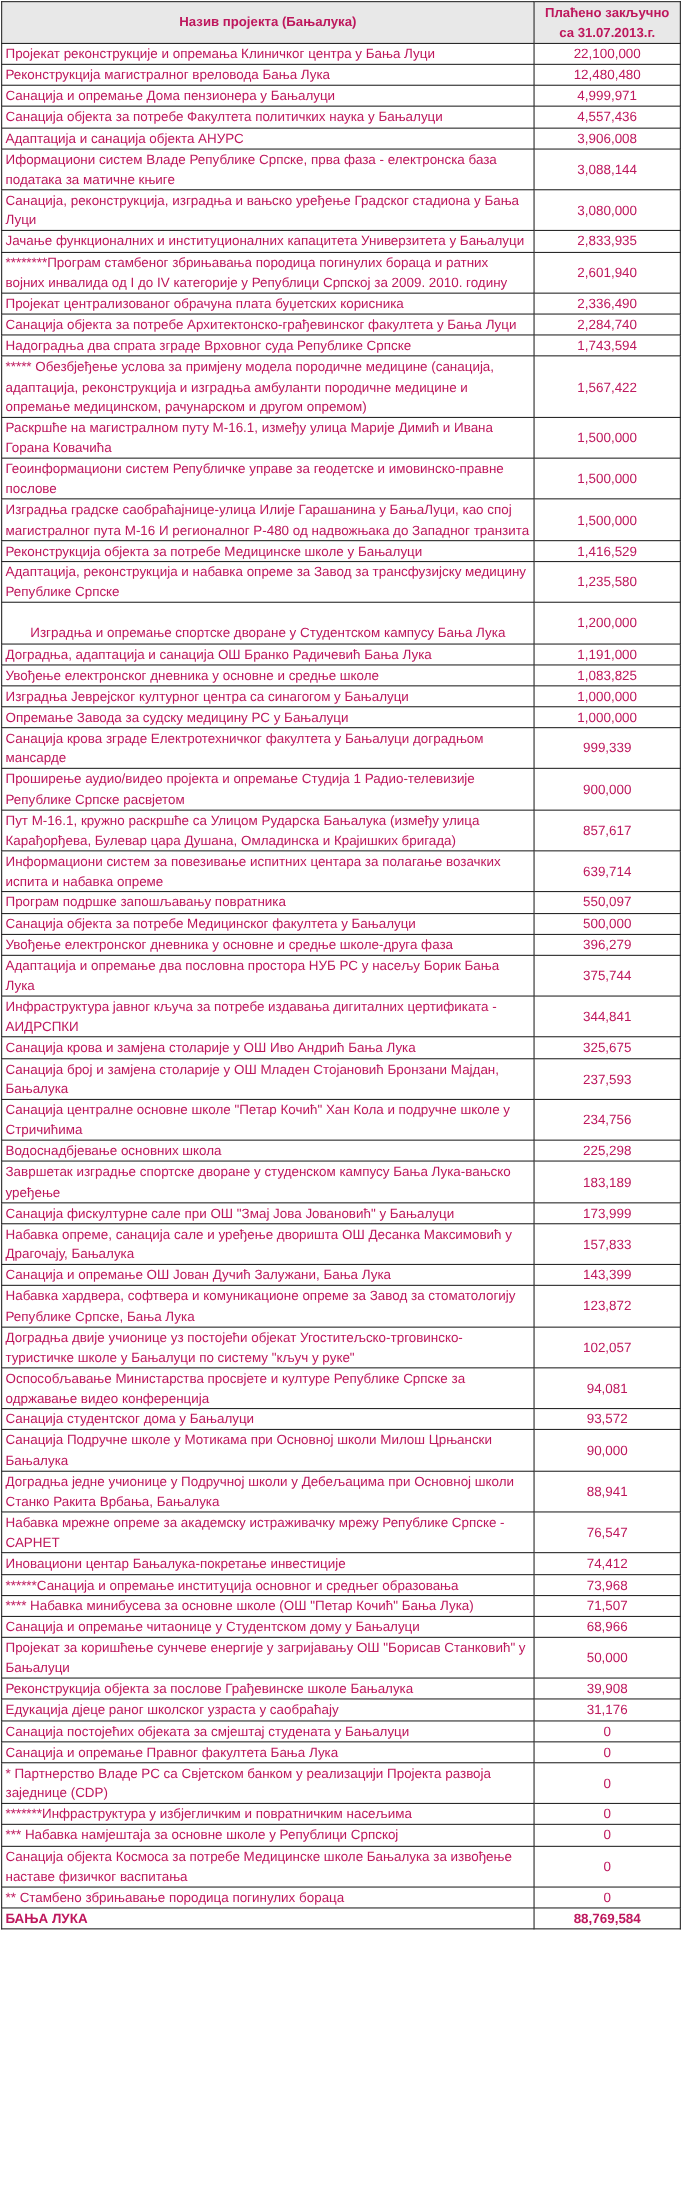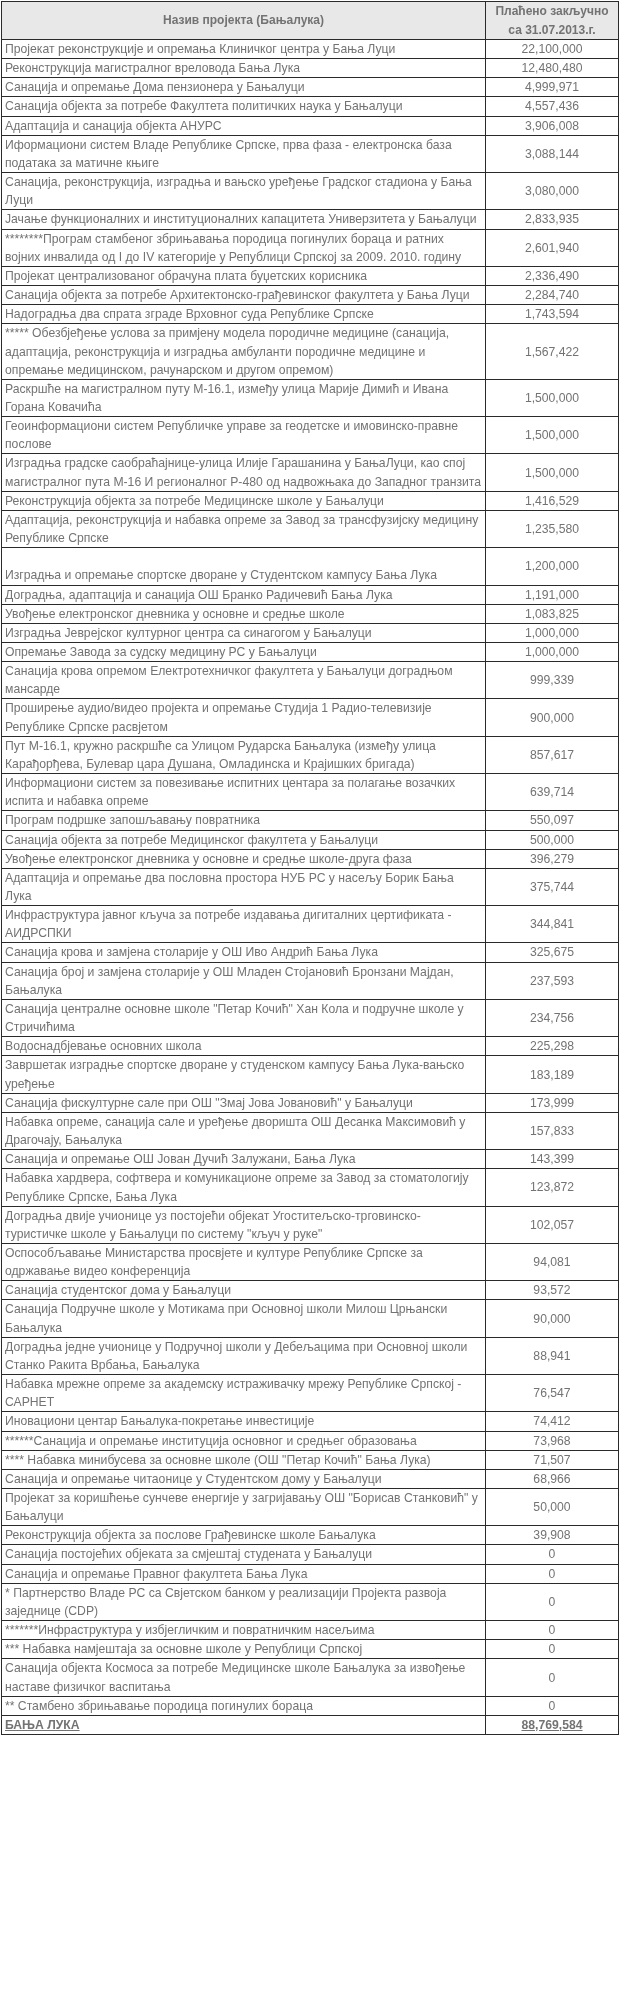--- a/index.html
+++ b/index.html
@@ -4,43 +4,43 @@
   <style>
     html, body { margin: 0; padding: 0; background: #ffffff; }
     body { width: 621px; height: 2000px; overflow: hidden; }
     table {
       border-collapse: collapse;
       width: 617px;
       margin-left: 1px;
       margin-top: 1px;
       font-family: "Liberation Sans", sans-serif;
       font-size: 12.2px;
-      color: #737373;
+      color: #be185d;
       table-layout: fixed;
       border-radius: 23px;
     }
     col.c1 { width: 484px; }
     col.c2 { width: 133px; }
     td, th {
       border: 1px solid #2a2a2a;
       padding: 0 3px;
       line-height: 18.15px;
       vertical-align: middle;
     }
     th {
       background: #e8e8e8;
       font-weight: bold;
       text-align: center;
       font-size: 12px;
       line-height: 18.5px;
     }
     td.name { text-align: left; }
     td.amount { text-align: center; }
-    td.name.bottom { vertical-align: bottom; }
-    tr.total td { font-weight: bold; text-decoration: underline; }
+    td.name.bottom { vertical-align: bottom; text-align: center; }
+    tr.total td { font-weight: bold; }
   </style>
 </head>
 <body>
 
 <table>
   <colgroup>
       <col class="c1">
       <col class="c2">
     </colgroup>
   <thead>
@@ -139,21 +139,21 @@
       </tr>
       <tr>
         <td class="name">Изградња Јеврејског културног центра са синагогом у Бањалуци</td>
         <td class="amount">1,000,000</td>
       </tr>
       <tr>
         <td class="name">Опремање Завода за судску медицину РС у Бањалуци</td>
         <td class="amount">1,000,000</td>
       </tr>
       <tr>
-        <td class="name">Санација крова опремом Електротехничког факултета у Бањалуци доградњом мансарде</td>
+        <td class="name">Санација крова зграде Електротехничког факултета у Бањалуци доградњом мансарде</td>
         <td class="amount">999,339</td>
       </tr>
       <tr>
         <td class="name">Проширење аудио/видео пројекта и опремање Студија 1 Радио-телевизије Републике Српске расвјетом</td>
         <td class="amount">900,000</td>
       </tr>
       <tr>
         <td class="name">Пут М-16.1, кружно раскршће са Улицом Рударска Бањалука (између улица Карађорђева, Булевар цара Душана, Омладинска и Крајишких бригада)</td>
         <td class="amount">857,617</td>
       </tr>
@@ -231,21 +231,21 @@
       </tr>
       <tr>
         <td class="name">Санација Подручне школе у Мотикама при Основној школи Милош Црњански Бањалука</td>
         <td class="amount">90,000</td>
       </tr>
       <tr>
         <td class="name">Доградња једне учионице у Подручној школи у Дебељацима при Основној школи Станко Ракита Врбања, Бањалука</td>
         <td class="amount">88,941</td>
       </tr>
       <tr>
-        <td class="name">Набавка мрежне опреме за академску истраживачку мрежу  Републике Српској - САРНЕТ</td>
+        <td class="name">Набавка мрежне опреме за академску истраживачку мрежу  Републике Српске - САРНЕТ</td>
         <td class="amount">76,547</td>
       </tr>
       <tr>
         <td class="name">Иновациони центар Бањалука-покретање инвестиције</td>
         <td class="amount">74,412</td>
       </tr>
       <tr>
         <td class="name">******Санација и опремање институција основног и средњег образовања</td>
         <td class="amount">73,968</td>
       </tr>
@@ -257,20 +257,24 @@
         <td class="name">Санација и опремање читаонице у Студентском дому у Бањалуци</td>
         <td class="amount">68,966</td>
       </tr>
       <tr>
         <td class="name">Пројекат за коришћење сунчеве енергије у загријавању ОШ "Борисав Станковић" у Бањалуци</td>
         <td class="amount">50,000</td>
       </tr>
       <tr>
         <td class="name">Реконструкција објекта за послове Грађевинске школе Бањалука</td>
         <td class="amount">39,908</td>
+      </tr>
+      <tr>
+        <td class="name">Едукација дјеце раног школског узраста у саобраћају</td>
+        <td class="amount">31,176</td>
       </tr>
       <tr>
         <td class="name">Санација постојећих објеката за смјештај студената у Бањалуци</td>
         <td class="amount">0</td>
       </tr>
       <tr>
         <td class="name">Санација и опремање Правног факултета Бања Лука</td>
         <td class="amount">0</td>
       </tr>
       <tr>

